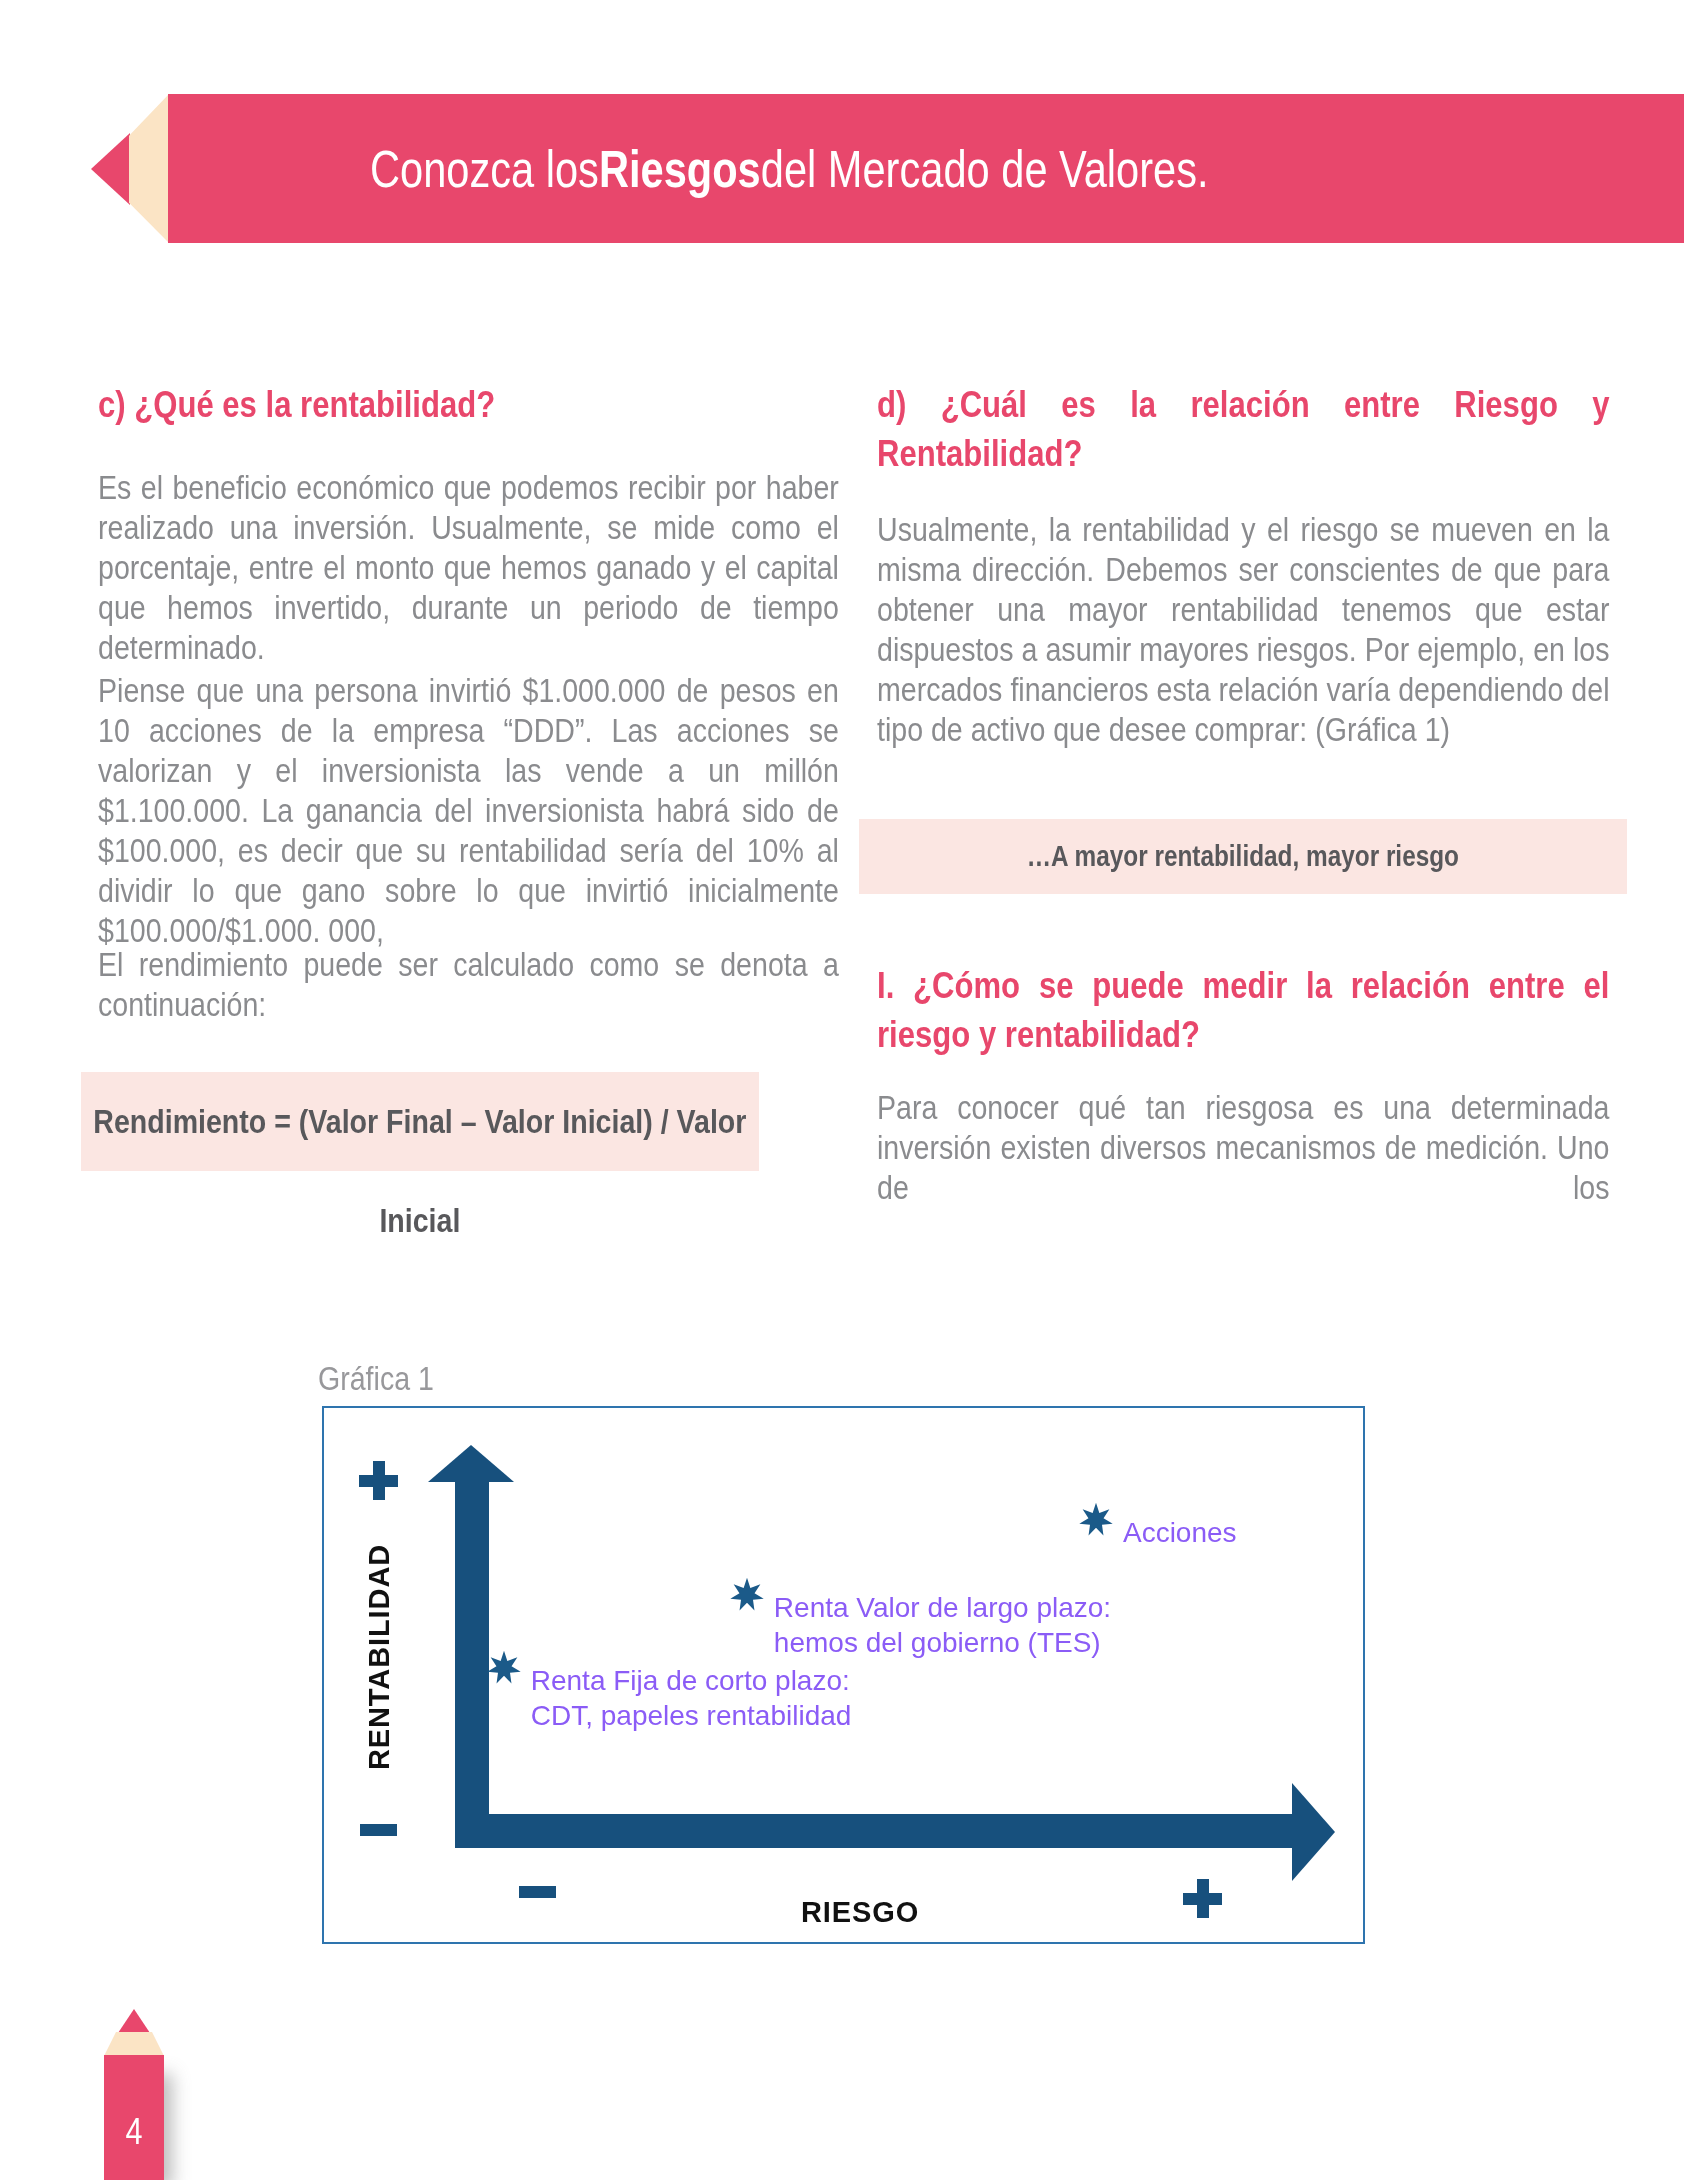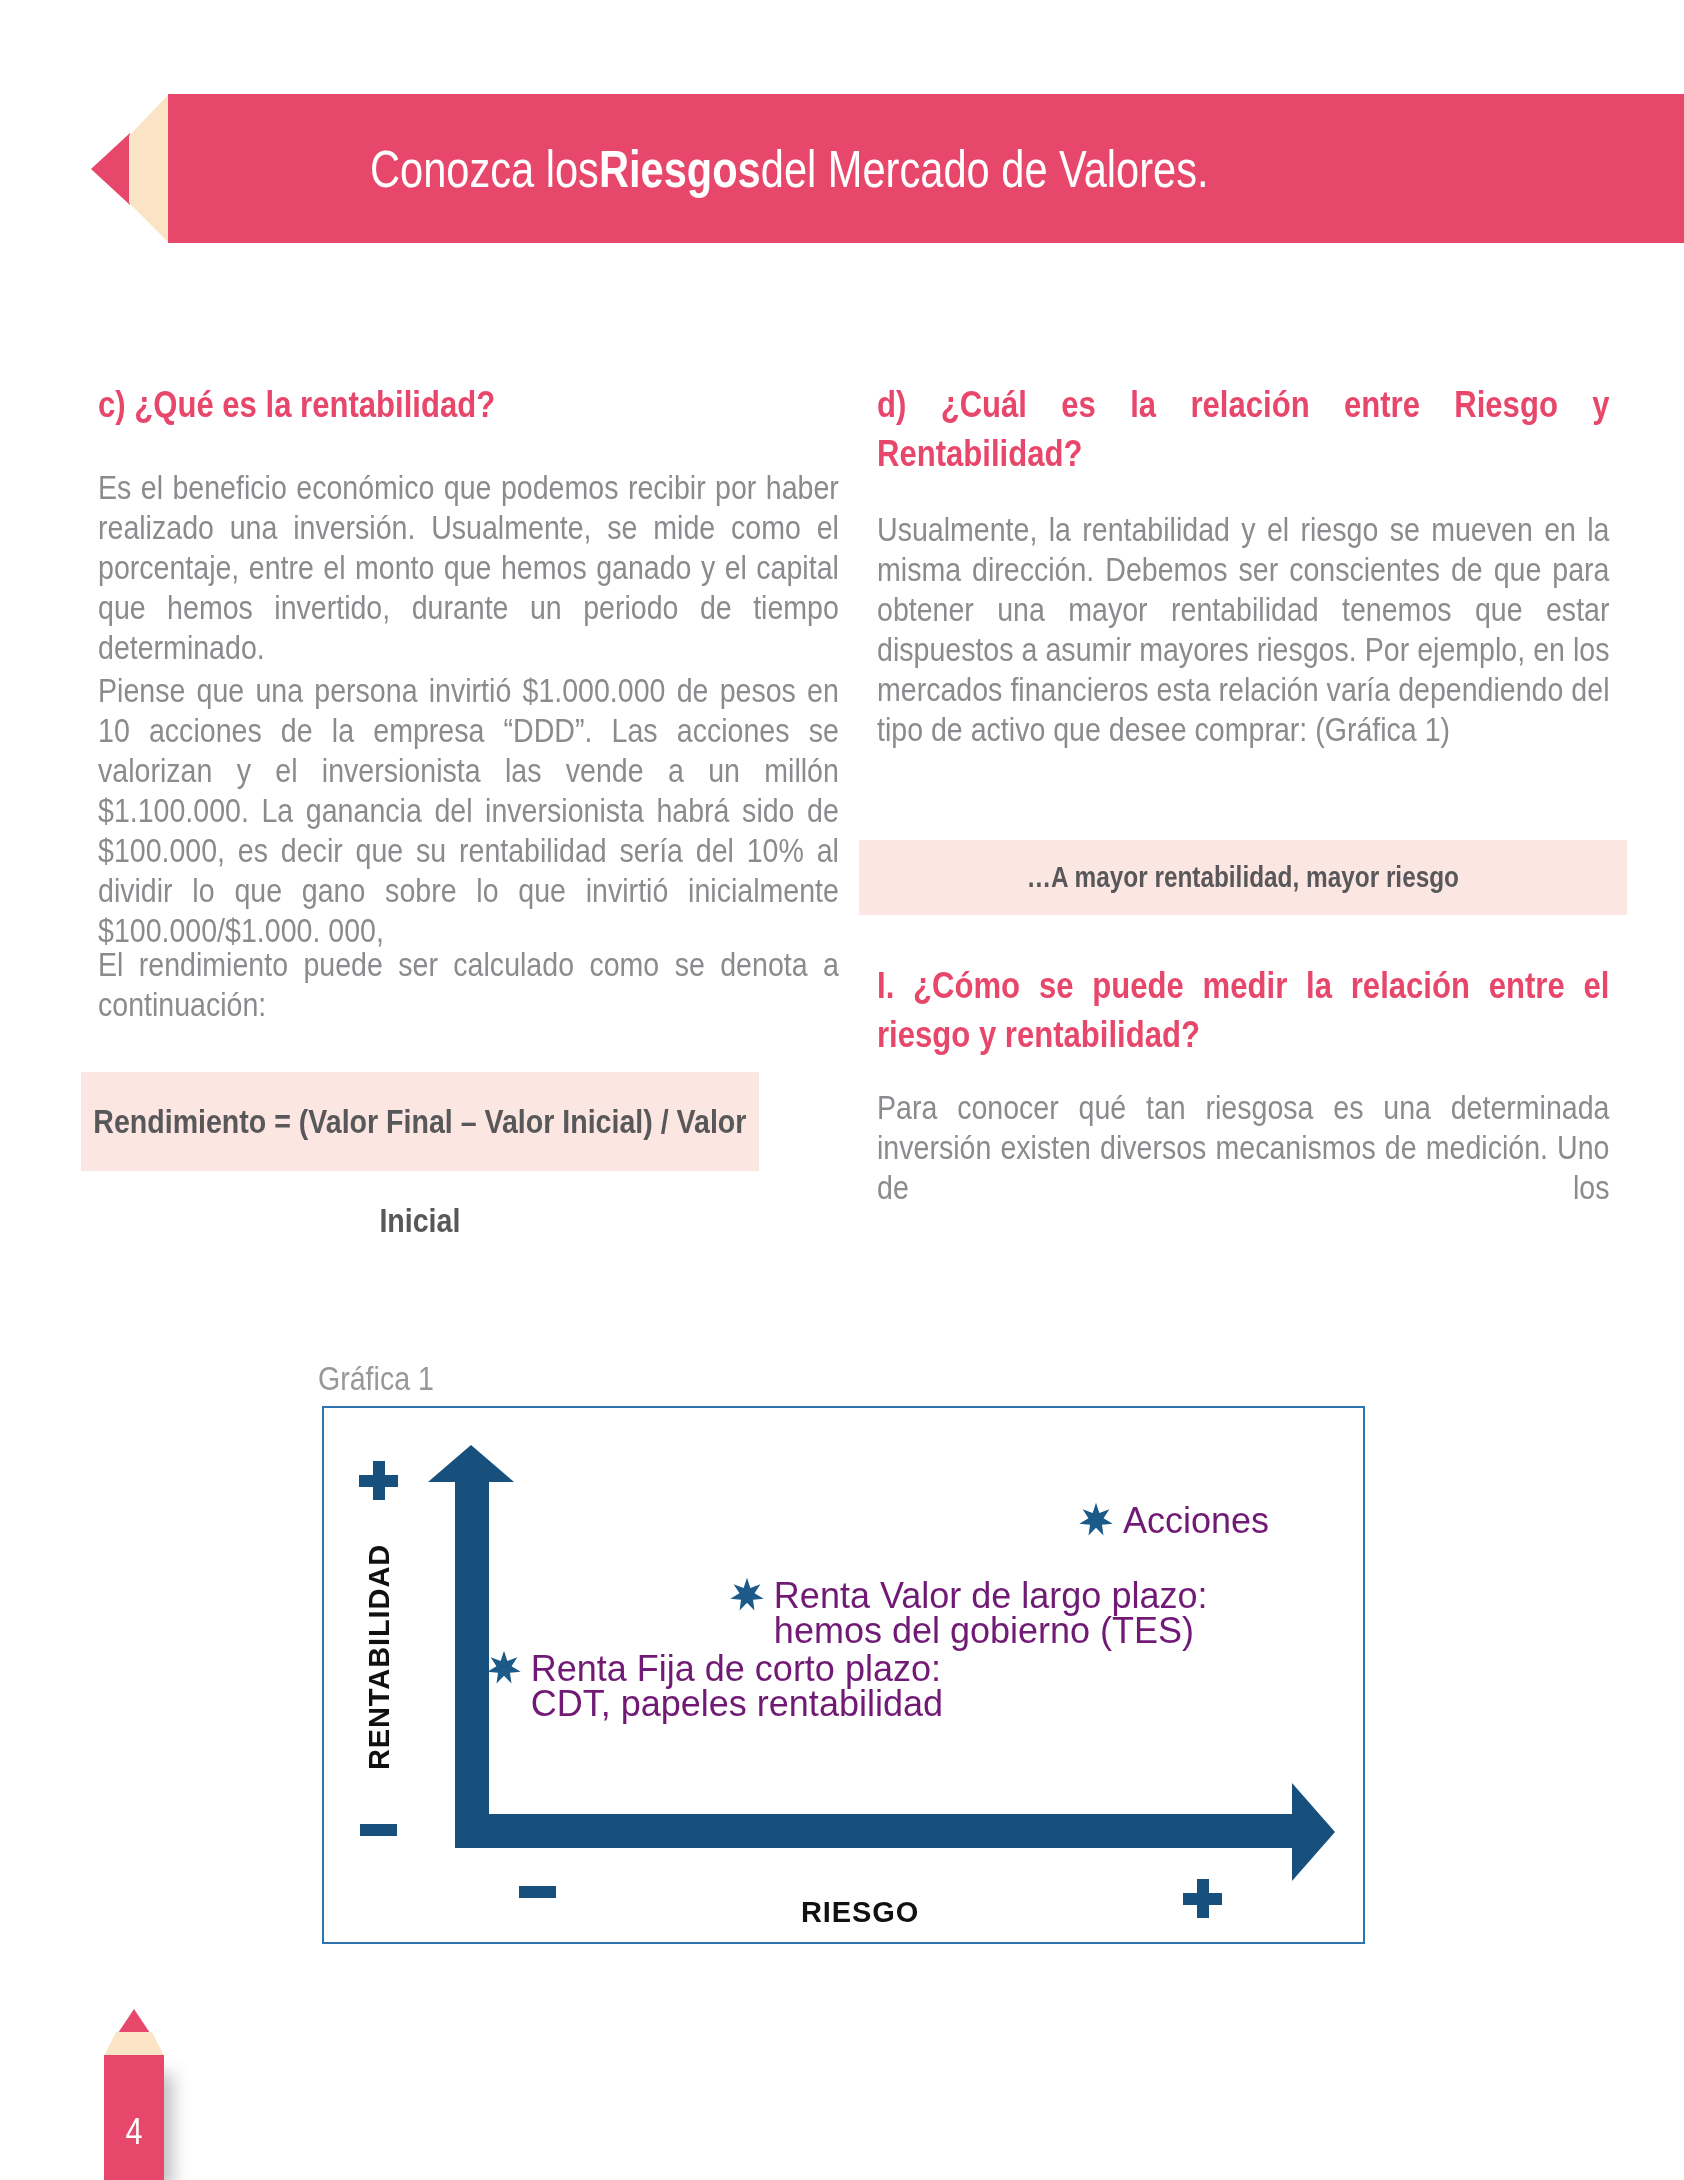--- a/index.html
+++ b/index.html
@@ -34,21 +34,21 @@
 
   .col-l{left:98px;width:882px;}   
   .col-r{left:877px;width:872px;}  
 
   .pink-box{background:#FBE6E2;}
   .box-inner{width:119%;transform:scaleX(0.84);transform-origin:0 50%;
     text-align:center;color:#58585B;font-weight:700;}
 
   .formula-box{left:81px;top:1072px;width:678px;height:99px;}
   .formula-box .box-inner{line-height:99px;font-size:34px;}
-  .callout-box{left:859px;top:840px;width:768px;height:75px;}
+  .callout-box{left:859px;top:819px;width:768px;height:75px;}
   .callout-box .box-inner{line-height:75px;font-size:29px;}
 
   
   .chart-caption{left:318px;top:1359px;color:#98989B;font-size:34px;}
   .chart-box{left:322px;top:1406px;width:1043px;height:538px;background:#fff;
     border:2.6px solid #2E74AE;box-sizing:border-box;}
   .navy{background:#17507D;}
   .v-shaft{left:131px;top:72px;width:34px;height:368px;}
   .v-head{left:104px;top:37px;width:0;height:0;
     border-left:43px solid transparent;border-right:43px solid transparent;
@@ -62,22 +62,22 @@
   .plus::after{content:"";position:absolute;left:13.6px;top:0;width:12px;height:39px;background:#17507D;}
   .minus{height:12px;background:#17507D;}
   .plus-y{left:35px;top:53px;}
   .plus-x{left:859px;top:471px;}
   .minus-y{left:36px;top:416px;width:37px;}
   .minus-x{left:195px;top:478px;width:37px;}
   .axis-label{color:#111111;font-weight:700;font-size:29px;letter-spacing:0.9px;white-space:nowrap;}
   .y-axis-label{left:55px;top:249px;transform:translate(-50%,-50%) rotate(-90deg);}
   .x-axis-label{left:536px;top:504px;transform:translate(-50%,-50%);}
   .chart-point{position:absolute;transform:translate(-18px,-18px);}
-  .pt-label{position:absolute;left:45px;top:1px;white-space:nowrap;
-    color:#701a75;font-size:36px;line-height:35px;}
+  .pt-label{position:absolute;left:45px;top:13px;white-space:nowrap;
+    color:#8b5cf6;font-size:28px;line-height:35px;}
 
   
   .pencil-body{left:104px;top:2055px;width:60px;height:125px;background:#E8476C;
     box-shadow:13.6px 13.6px 17px -5.1px rgba(110,110,110,0.45);}
   .pencil-wood{left:104px;top:2032px;width:60px;height:24px;background:#FBE4C5;
     clip-path:polygon(20% 0,80% 0,100% 100%,0 100%);}
   .pencil-tip{left:118px;top:2009px;width:32px;height:24px;background:#E8476C;
     clip-path:polygon(50% 0,100% 100%,0 100%);}
   .page-num{left:104px;top:2111px;width:60px;text-align:center;color:#ffffff;
     font-size:36px;transform:scaleX(0.85);transform-origin:50% 0;}

